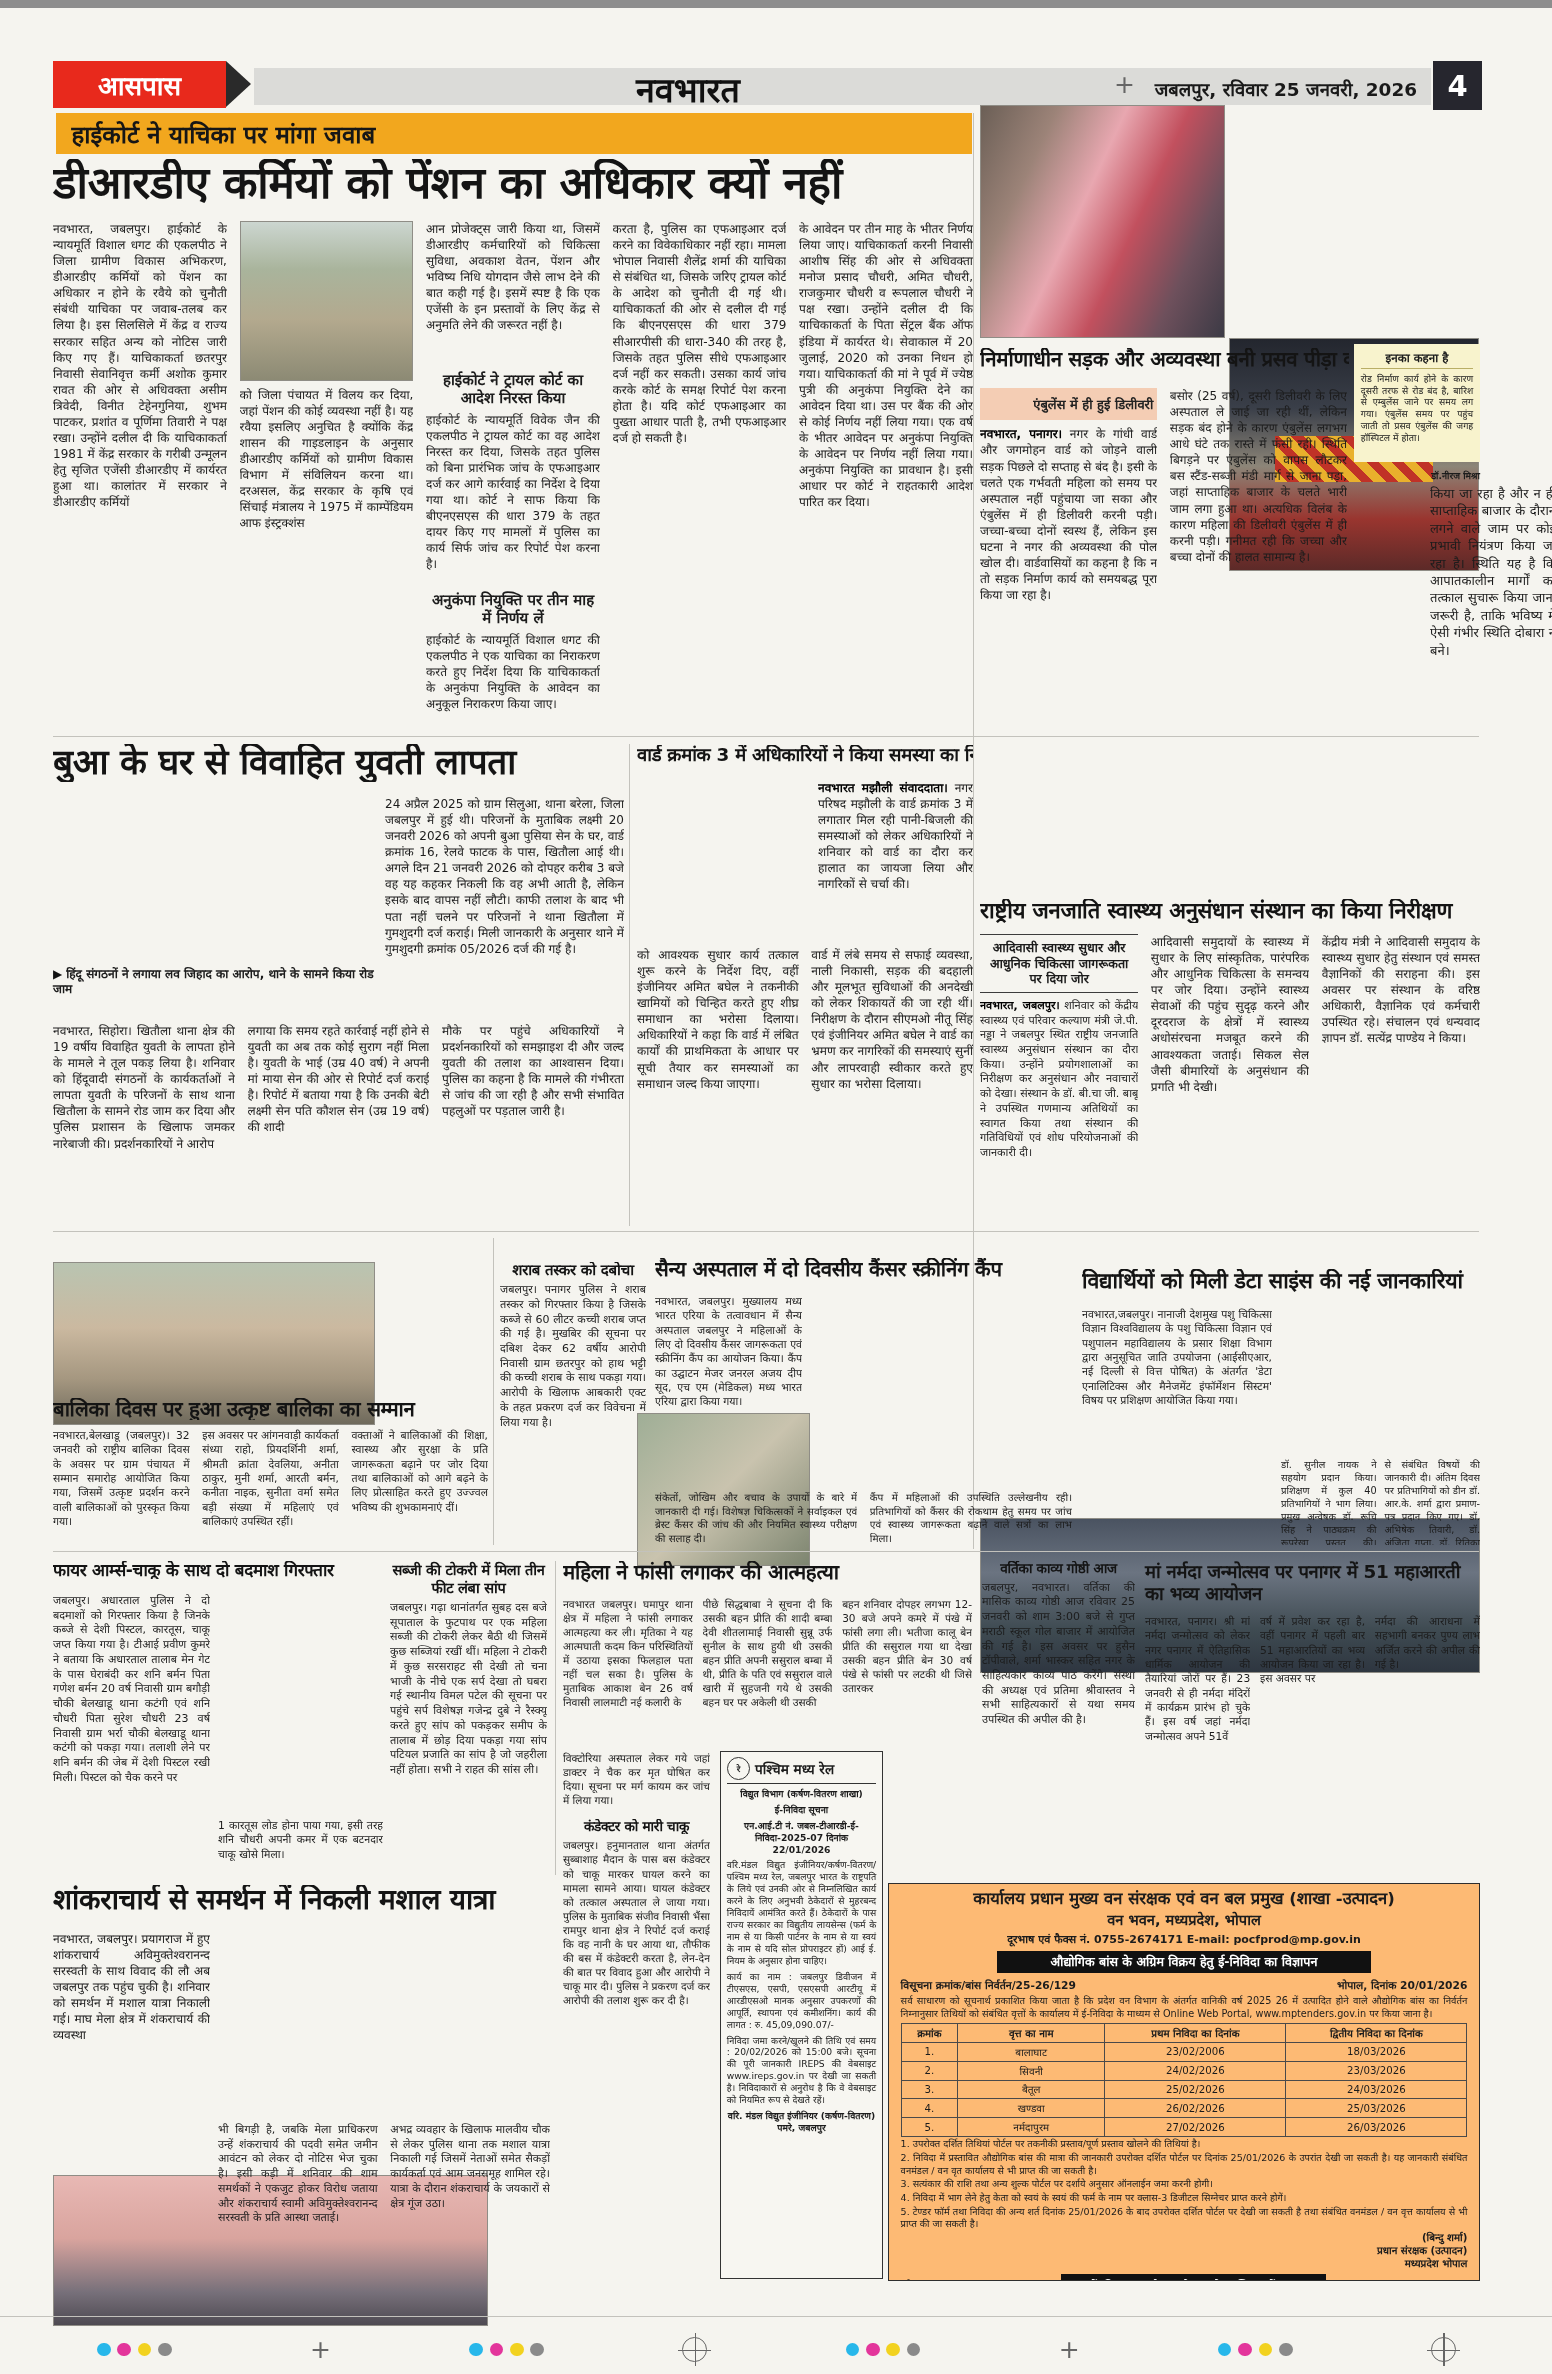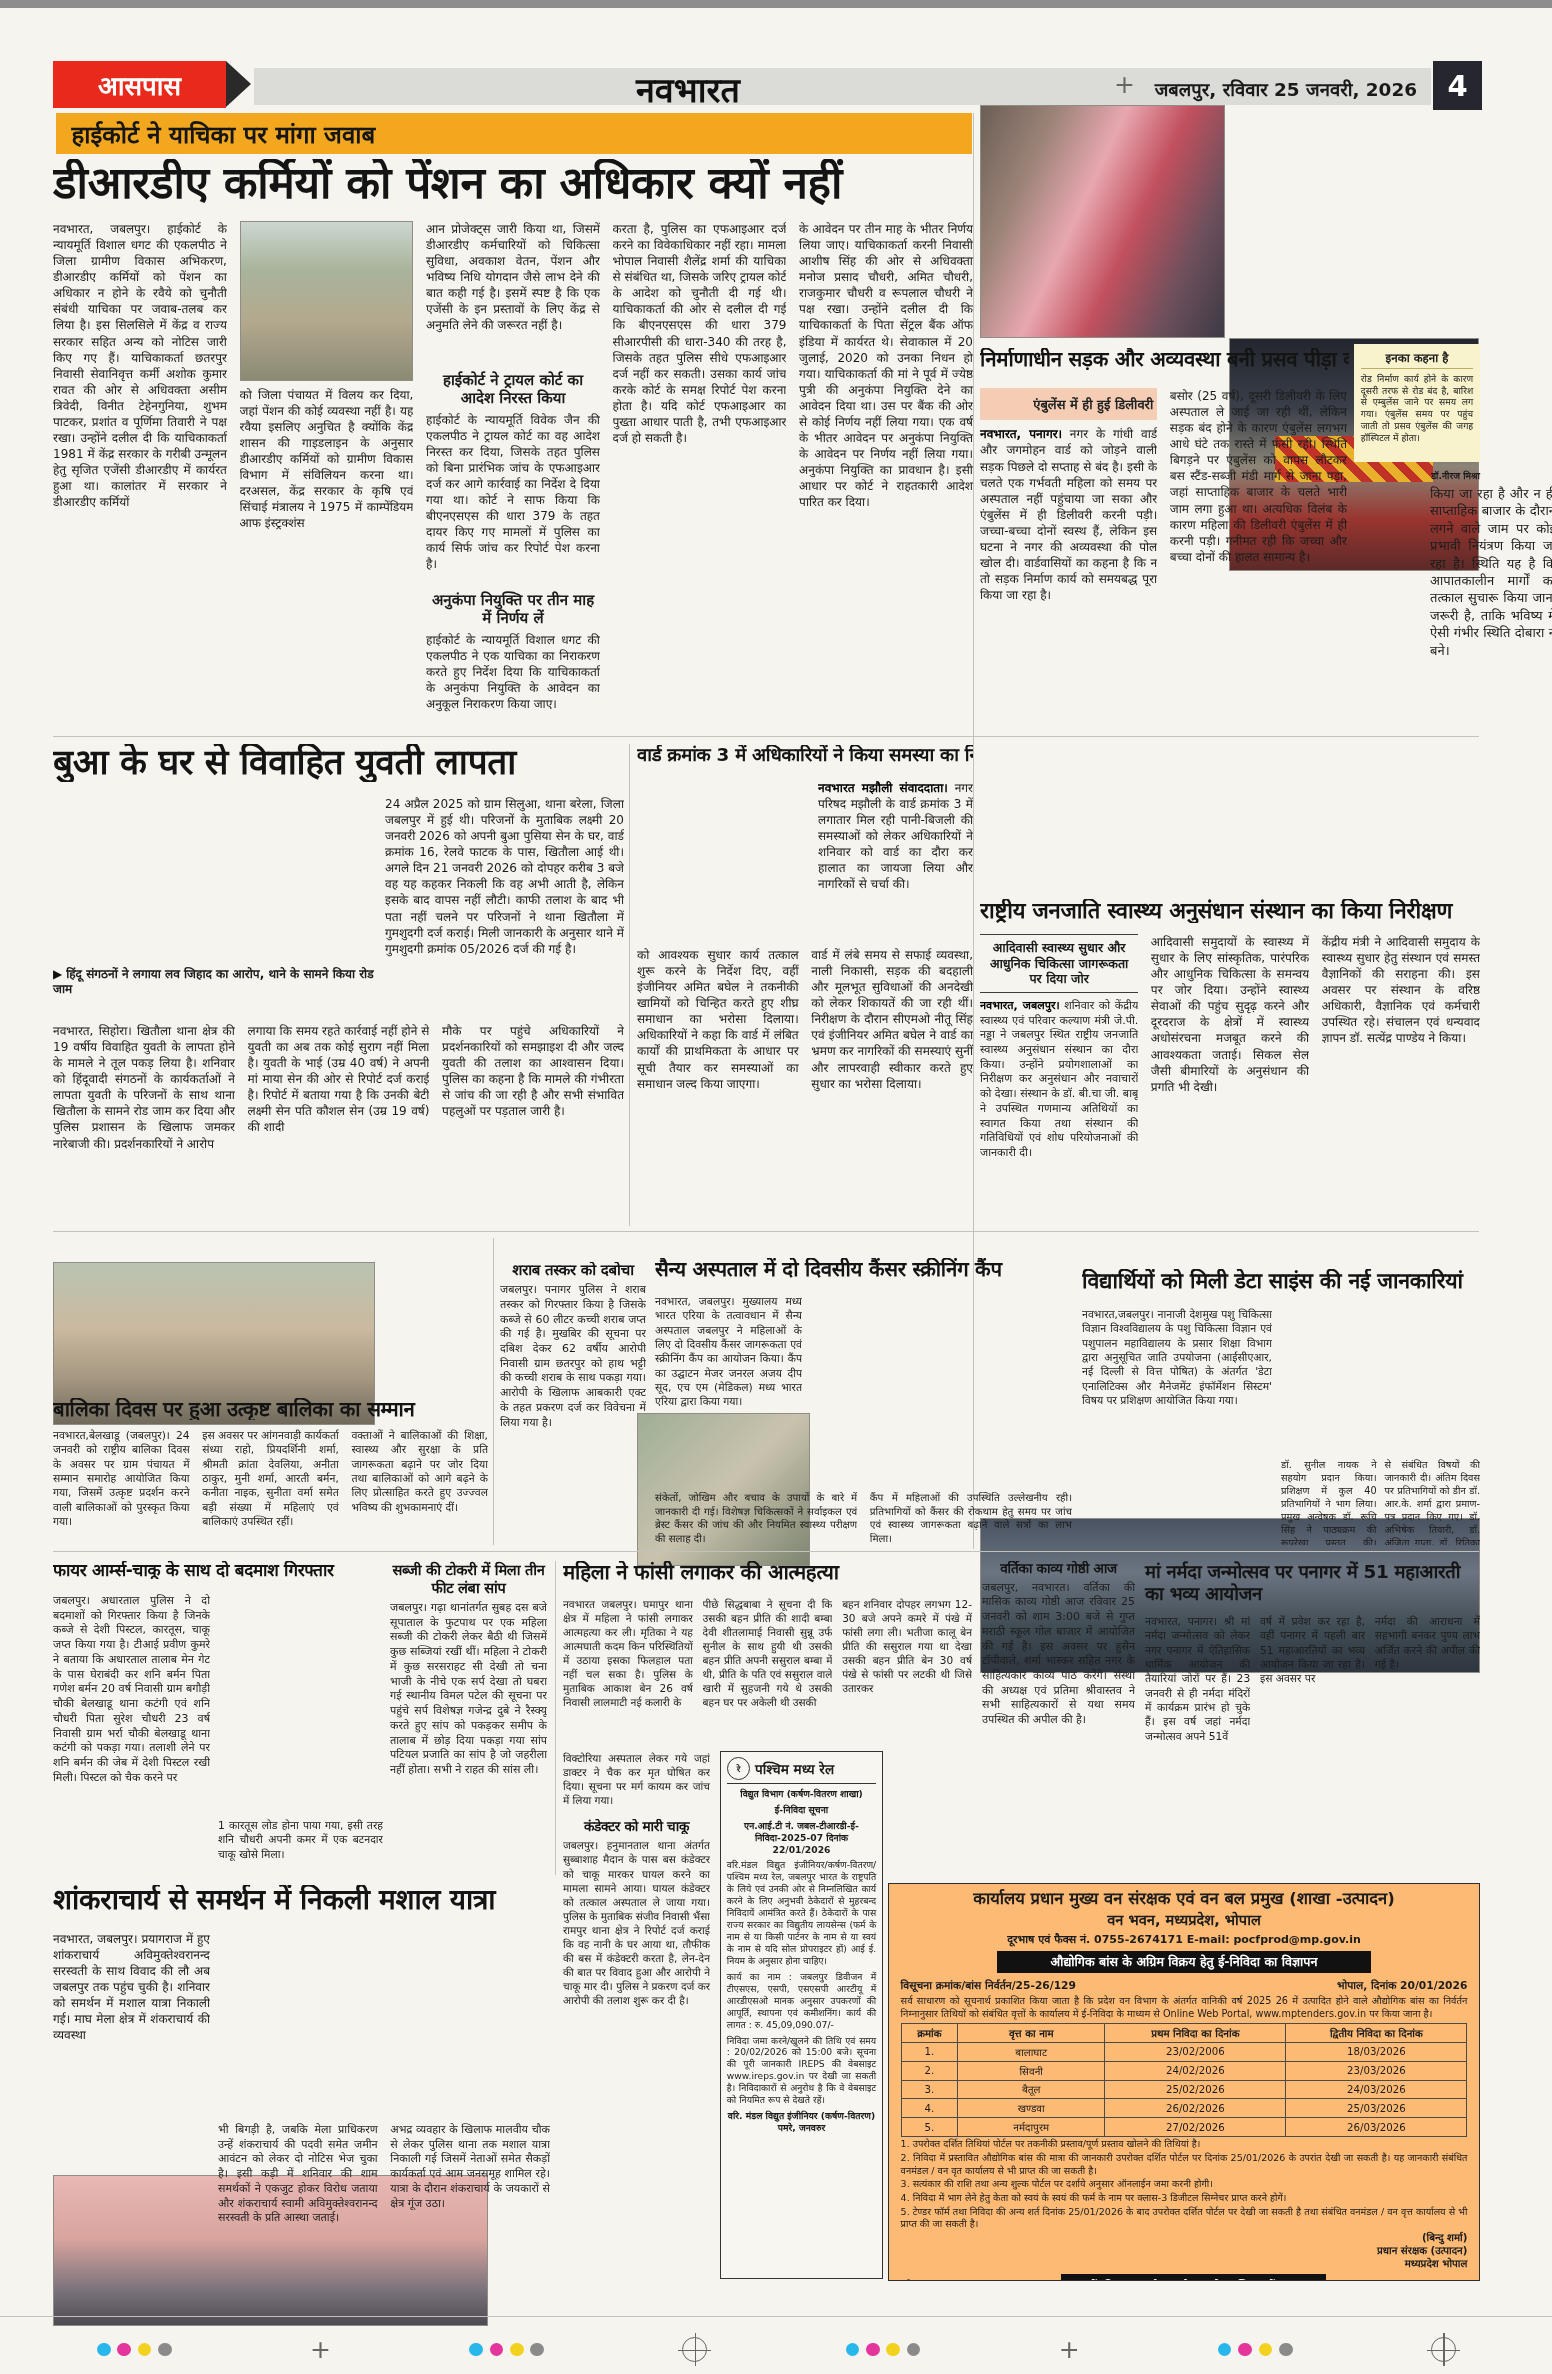--- a/index.html
+++ b/index.html
@@ -170,21 +170,21 @@
     </div>
     <div class="col bt">आदिवासी समुदायों के स्वास्थ्य में सुधार के लिए सांस्कृतिक, पारंपरिक और आधुनिक चिकित्सा के समन्वय पर जोर दिया। उन्होंने स्वास्थ्य सेवाओं की पहुंच सुदृढ़ करने और दूरदराज के क्षेत्रों में स्वास्थ्य अधोसंरचना मजबूत करने की आवश्यकता जताई। सिकल सेल जैसी बीमारियों के अनुसंधान की प्रगति भी देखी।</div>
     <div class="col bt">केंद्रीय मंत्री ने आदिवासी समुदाय के स्वास्थ्य सुधार हेतु संस्थान एवं समस्त वैज्ञानिकों की सराहना की। इस अवसर पर संस्थान के वरिष्ठ अधिकारी, वैज्ञानिक एवं कर्मचारी उपस्थित रहे। संचालन एवं धन्यवाद ज्ञापन डॉ. सत्येंद्र पाण्डेय ने किया।</div>
   </div>
 
   <div class="abs rule" style="left:53px;top:1223px;width:1426px;height:1px;"></div>
 
   <div class="abs photo ph-girls" style="left:53px;top:1230px;width:435px;height:151px;"></div>
   <div class="abs hl nw" style="left:53px;top:1390px;width:435px;font-size:20.4px;">बालिका दिवस पर हुआ उत्कृष्ट बालिका का सम्मान</div>
   <div class="abs cols" style="left:53px;top:1421px;width:435px;height:116px;">
-    <div class="col bt" style="font-size:10.7px;">नवभारत,बेलखाडू (जबलपुर)। 24 जनवरी को राष्ट्रीय बालिका दिवस के अवसर पर ग्राम पंचायत में सम्मान समारोह आयोजित किया गया, जिसमें उत्कृष्ट प्रदर्शन करने वाली बालिकाओं को पुरस्कृत किया गया।</div>
+    <div class="col bt" style="font-size:10.7px;">नवभारत,बेलखाडू (जबलपुर)। 32 जनवरी को राष्ट्रीय बालिका दिवस के अवसर पर ग्राम पंचायत में सम्मान समारोह आयोजित किया गया, जिसमें उत्कृष्ट प्रदर्शन करने वाली बालिकाओं को पुरस्कृत किया गया।</div>
     <div class="col bt" style="font-size:10.7px;">इस अवसर पर आंगनवाड़ी कार्यकर्ता संध्या राहो, प्रियदर्शिनी शर्मा, श्रीमती क्रांता देवलिया, अनीता ठाकुर, मुनी शर्मा, आरती बर्मन, कनीता नाइक, सुनीता वर्मा समेत बड़ी संख्या में महिलाएं एवं बालिकाएं उपस्थित रहीं।</div>
     <div class="col bt" style="font-size:10.7px;">वक्ताओं ने बालिकाओं की शिक्षा, स्वास्थ्य और सुरक्षा के प्रति जागरूकता बढ़ाने पर जोर दिया तथा बालिकाओं को आगे बढ़ने के लिए प्रोत्साहित करते हुए उज्ज्वल भविष्य की शुभकामनाएं दीं।</div>
   </div>
 
   <div class="abs rule" style="left:493px;top:1230px;width:1px;height:307px;"></div>
   <div class="abs" style="left:500px;top:1254px;width:146px;height:283px;overflow:hidden;">
     <div class="hl nw" style="font-size:15px;text-align:center;margin-bottom:4.9px;">शराब तस्कर को दबोचा</div>
     <div class="bt" style="font-size:11px;">जबलपुर। पनागर पुलिस ने शराब तस्कर को गिरफ्तार किया है जिसके कब्जे से 60 लीटर कच्ची शराब जप्त की गई है। मुखबिर की सूचना पर दबिश देकर 62 वर्षीय आरोपी निवासी ग्राम छतरपुर को हाथ भट्टी की कच्ची शराब के साथ पकड़ा गया। आरोपी के खिलाफ आबकारी एक्ट के तहत प्रकरण दर्ज कर विवेचना में लिया गया है।</div>
   </div>
 
@@ -245,21 +245,21 @@
     <div class="railhead">
       <div class="raillogo">रे</div>
       <div class="railorg">पश्चिम मध्य रेल</div>
     </div>
     <p class="rl rlc">विद्युत विभाग (कर्षण-वितरण शाखा)</p>
     <p class="rl rlc">ई-निविदा सूचना</p>
     <p class="rl rlc">एन.आई.टी नं. जबल-टीआरडी-ई-निविदा-2025-07 दिनांक 22/01/2026</p>
     <p class="rl">वरि.मंडल विद्युत इंजीनियर/कर्षण-वितरण/पश्चिम मध्य रेल, जबलपुर भारत के राष्ट्रपति के लिये एवं उनकी ओर से निम्नलिखित कार्य करने के लिए अनुभवी ठेकेदारों से मुहरबन्द निविदायें आमंत्रित करते हैं। ठेकेदारों के पास राज्य सरकार का विद्युतीय लायसेन्स (फर्म के नाम से या किसी पार्टनर के नाम से या स्वयं के नाम से यदि सोल प्रोपराइटर हों) आई ई. नियम के अनुसार होना चाहिए।</p>
     <p class="rl">कार्य का नाम : जबलपुर डिवीजन में टीएसएस, एसपी, एसएसपी आरटीयू में आरडीएसओ मानक अनुसार उपकरणों की आपूर्ति, स्थापना एवं कमीशनिंग। कार्य की लागत : रु. 45,09,090.07/-</p>
     <p class="rl">निविदा जमा करने/खुलने की तिथि एवं समय : 20/02/2026 को 15:00 बजे। सूचना की पूरी जानकारी IREPS की वेबसाइट www.ireps.gov.in पर देखी जा सकती है। निविदाकारों से अनुरोध है कि वे वेबसाइट को नियमित रूप से देखते रहें।</p>
-    <p class="rl rlc">वरि. मंडल विद्युत इंजीनियर (कर्षण-वितरण) पमरे, जनवरुर</p>
+    <p class="rl rlc">वरि. मंडल विद्युत इंजीनियर (कर्षण-वितरण) पमरे, जबलपुर</p>
   </div>
 
   <div class="abs hl nw" style="left:53px;top:1877px;width:497px;font-size:28px;">शांकराचार्य से समर्थन में निकली मशाल यात्रा</div>
   <div class="abs bt" style="left:53px;top:1923px;width:157px;height:342px;">नवभारत, जबलपुर। प्रयागराज में हुए शांकराचार्य अविमुक्तेश्वरानन्द सरस्वती के साथ विवाद की लौ अब जबलपुर तक पहुंच चुकी है। शनिवार को समर्थन में मशाल यात्रा निकाली गई। माघ मेला क्षेत्र में शंकराचार्य की व्यवस्था</div>
 
   <div class="abs cols" style="left:218px;top:2115px;width:332px;height:149px;">
     <div class="col bt" style="font-size:11px;">भी बिगड़ी है, जबकि मेला प्राधिकरण उन्हें शंकराचार्य की पदवी समेत जमीन आवंटन को लेकर दो नोटिस भेज चुका है। इसी कड़ी में शनिवार की शाम समर्थकों ने एकजुट होकर विरोध जताया और शंकराचार्य स्वामी अविमुक्तेश्वरानन्द सरस्वती के प्रति आस्था जताई।</div>
     <div class="col bt" style="font-size:11px;">अभद्र व्यवहार के खिलाफ मालवीय चौक से लेकर पुलिस थाना तक मशाल यात्रा निकाली गई जिसमें नेताओं समेत सैकड़ों कार्यकर्ता एवं आम जनसमूह शामिल रहे। यात्रा के दौरान शंकराचार्य के जयकारों से क्षेत्र गूंज उठा।</div>
   </div>
 

